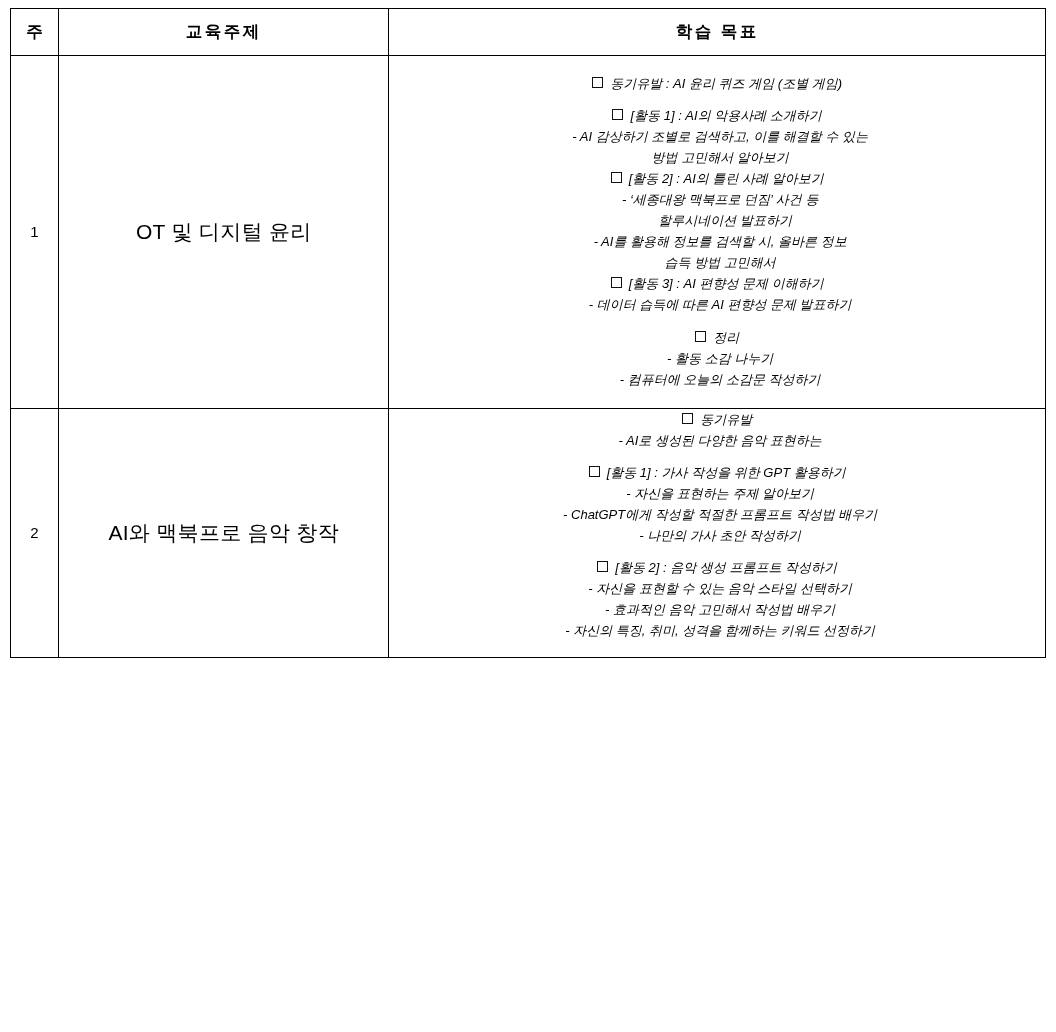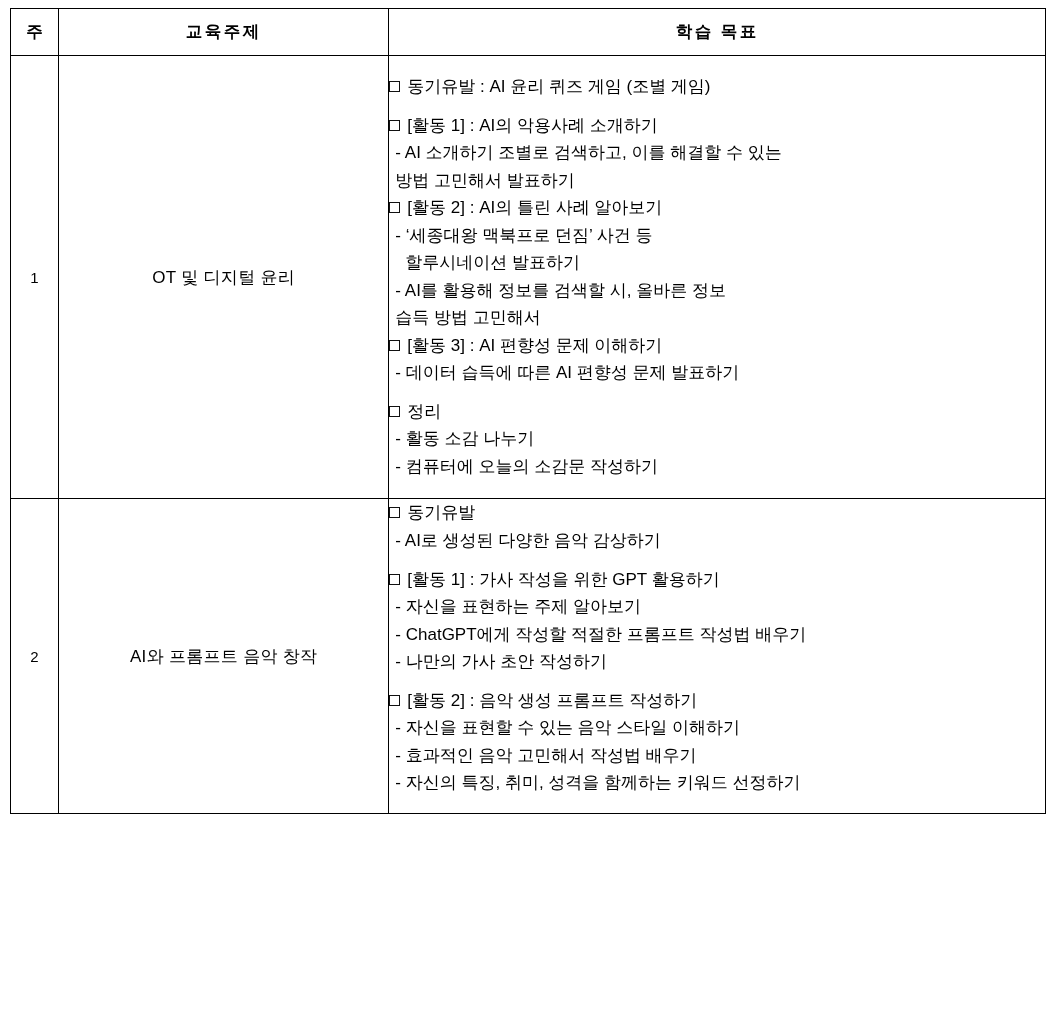--- a/index.html
+++ b/index.html
@@ -45,28 +45,29 @@
   }
   thead th.week-head { letter-spacing: 0; }
 
   td.week {
     text-align: center;
     font-size: 15px;
     font-weight: normal;
   }
   td.topic {
     text-align: center;
-    font-size: 17px;
+    font-size: 21px;
     letter-spacing: 0.3px;
   }
   td.goal {
-    text-align: left;
+    text-align: center;
     padding: 14px 10px 14px 16px;
-    font-size: 17px;
+    font-size: 13px;
     line-height: 1.62;
+    font-style: italic;
   }
   .goal-line {
     white-space: pre;
   }
   .goal-line.blank {
     height: 11px;
     line-height: 11px;
   }
   .goal-line.indent {
     padding-left: 6px;
@@ -106,51 +107,51 @@
     </thead>
     <tbody>
       <tr class="row-1">
         <td class="week">1</td>
         <td class="topic">OT 및 디지털 윤리</td>
         <td class="goal">
           <div class="goal-lines">
               <div class="goal-line"><span class="box"></span><span>동기유발 : AI 윤리 퀴즈 게임 (조별 게임)</span></div>
               <div class="goal-line blank">&nbsp;</div>
               <div class="goal-line"><span class="box"></span><span>[활동 1] : AI의 악용사례 소개하기</span></div>
-              <div class="goal-line indent">- AI 소개하기 조별로 검색하고, 이를 해결할 수 있는</div>
-              <div class="goal-line indent">방법 고민해서 발표하기</div>
+              <div class="goal-line indent">- AI 감상하기 조별로 검색하고, 이를 해결할 수 있는</div>
+              <div class="goal-line indent">방법 고민해서 알아보기</div>
               <div class="goal-line"><span class="box"></span><span>[활동 2] : AI의 틀린 사례 알아보기</span></div>
               <div class="goal-line indent">- ‘세종대왕 맥북프로 던짐’ 사건 등</div>
               <div class="goal-line indent2">할루시네이션 발표하기</div>
               <div class="goal-line indent">- AI를 활용해 정보를 검색할 시, 올바른 정보</div>
               <div class="goal-line indent">습득 방법 고민해서</div>
               <div class="goal-line"><span class="box"></span><span>[활동 3] : AI 편향성 문제 이해하기</span></div>
               <div class="goal-line indent">- 데이터 습득에 따른 AI 편향성 문제 발표하기</div>
               <div class="goal-line blank">&nbsp;</div>
               <div class="goal-line"><span class="box"></span><span>정리</span></div>
               <div class="goal-line indent">- 활동 소감 나누기</div>
               <div class="goal-line indent">- 컴퓨터에 오늘의 소감문 작성하기</div>
             </div>
         </td>
       </tr>
       <tr class="row-2">
         <td class="week">2</td>
-        <td class="topic">AI와 프롬프트 음악 창작</td>
+        <td class="topic">AI와 맥북프로 음악 창작</td>
         <td class="goal">
           <div class="goal-lines">
               <div class="goal-line"><span class="box"></span><span>동기유발</span></div>
-              <div class="goal-line indent">- AI로 생성된 다양한 음악 감상하기</div>
+              <div class="goal-line indent">- AI로 생성된 다양한 음악 표현하는</div>
               <div class="goal-line blank">&nbsp;</div>
               <div class="goal-line"><span class="box"></span><span>[활동 1] : 가사 작성을 위한 GPT 활용하기</span></div>
               <div class="goal-line indent">- 자신을 표현하는 주제 알아보기</div>
               <div class="goal-line indent">- ChatGPT에게 작성할 적절한 프롬프트 작성법 배우기</div>
               <div class="goal-line indent">- 나만의 가사 초안 작성하기</div>
               <div class="goal-line blank">&nbsp;</div>
               <div class="goal-line"><span class="box"></span><span>[활동 2] : 음악 생성 프롬프트 작성하기</span></div>
-              <div class="goal-line indent">- 자신을 표현할 수 있는 음악 스타일 이해하기</div>
+              <div class="goal-line indent">- 자신을 표현할 수 있는 음악 스타일 선택하기</div>
               <div class="goal-line indent">- 효과적인 음악 고민해서 작성법 배우기</div>
               <div class="goal-line indent">- 자신의 특징, 취미, 성격을 함께하는 키워드 선정하기</div>
             </div>
         </td>
       </tr>
     </tbody>
   </table>
 </div>
 
 </body></html>

